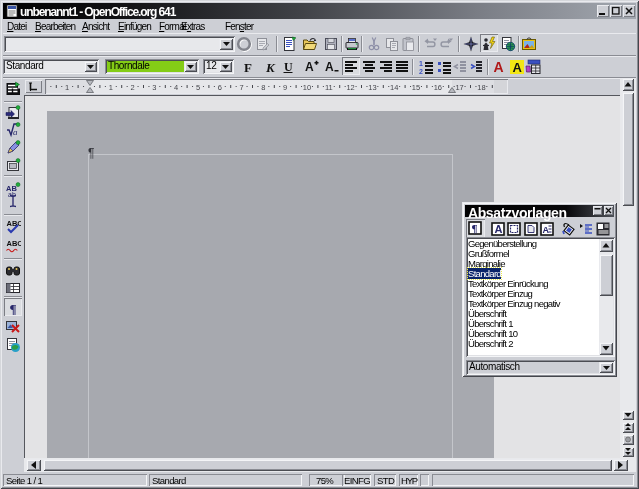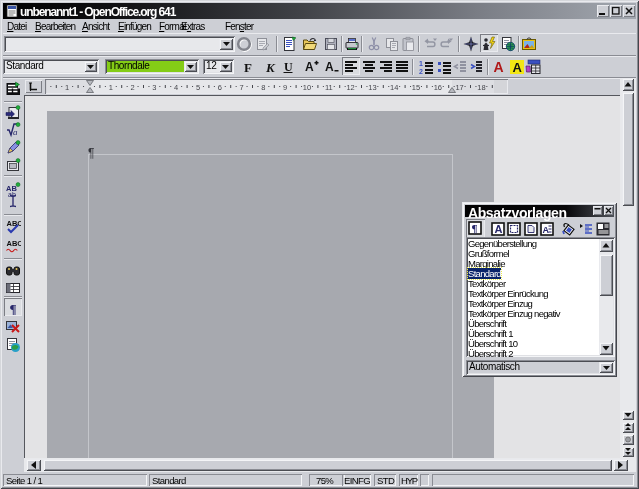--- a/index.html
+++ b/index.html
@@ -668,21 +668,20 @@
         </svg>
       </div>
     </div>
 
   <div class="abs sunken2" style="left:4px;top:35px;width:149px;height:120px;background:#fff;">
     <div id="stylist-list" style="position:absolute;left:2px;top:2px;width:130px;font-size:9.5px;letter-spacing:-0.7px;color:#000;line-height:10px;">
       <div style="height:10px;">Gegenüberstellung</div>
       <div style="height:10px;">Grußformel</div>
       <div style="height:10px;">Marginalie</div>
       <div style="height:10px;"><span style="background:#0A246A;color:#fff;outline:1px dotted #e8e84a;">Standard</span></div>
-      <div style="height:10px;">Textkörper</div>
       <div style="height:10px;">Textkörper Einrückung</div>
       <div style="height:10px;">Textkörper Einzug</div>
       <div style="height:10px;">Textkörper Einzug negativ</div>
       <div style="height:10px;">Überschrift</div>
       <div style="height:10px;">Überschrift 1</div>
       <div style="height:10px;">Überschrift 10</div>
       <div style="height:10px;">Überschrift 2</div>
     </div>
 
     <div class="abs" style="right:2px;top:2px;width:14px;height:116px;background:#E8E9EC;">

